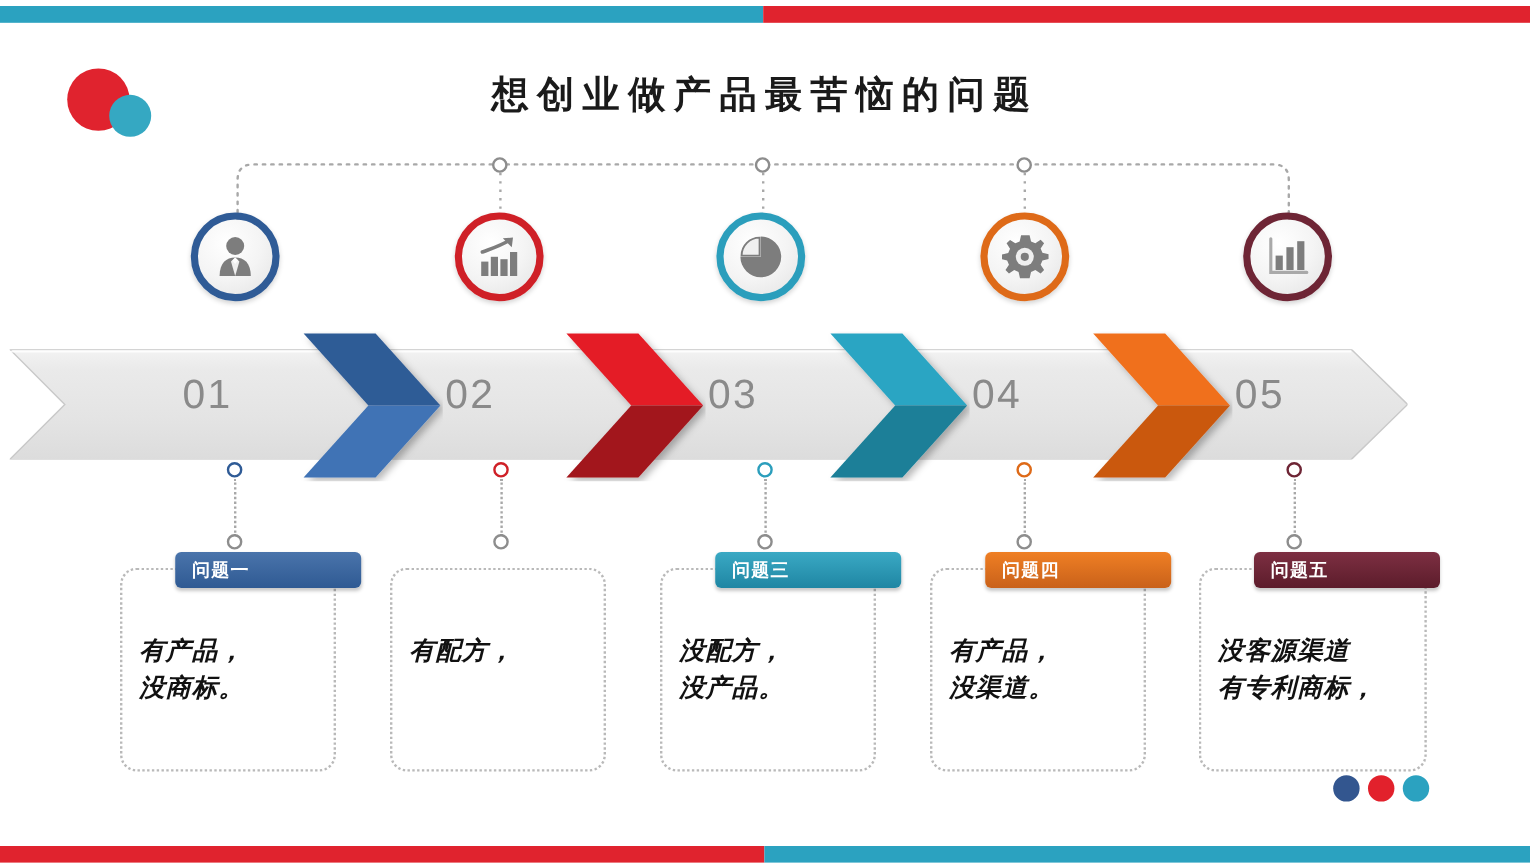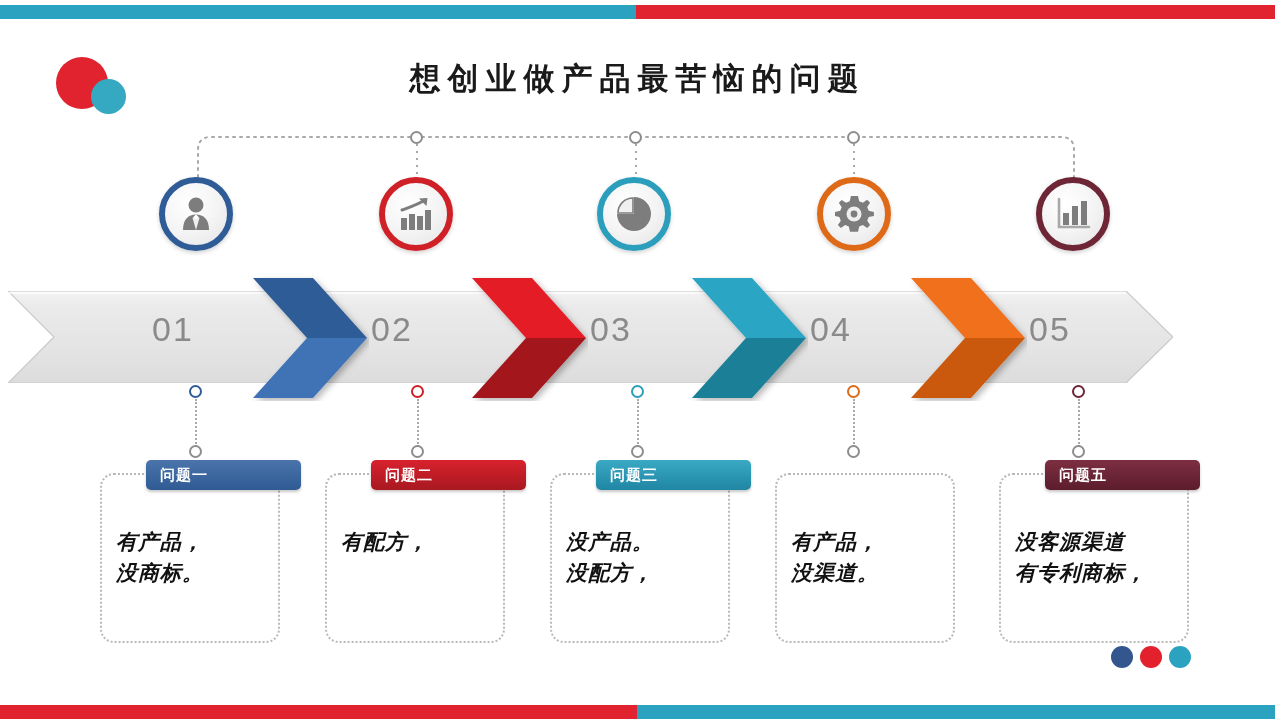--- a/index.html
+++ b/index.html
@@ -282,35 +282,35 @@
 
   <div class="card" style="left:100px">
     <div class="card-badge" id="bg1" style="background: linear-gradient(rgb(74, 116, 171) 0%, rgb(47, 90, 147) 100%);">问题一</div>
     <div class="card-body">
       <span class="ln">有产品，</span>
       <span class="ln">没商标。</span>
     </div>
   </div>
 
   <div class="card" style="left:325px">
-    <div class="card-badge" id="bg2" style="background: linear-gradient(rgb(216, 34, 45) 0%, rgb(168, 24, 32) 100%);">问题二</div>
     <div class="card-body">
       <span class="ln">有配方，</span>
     </div>
   </div>
 
   <div class="card" style="left:550px">
     <div class="card-badge" id="bg3" style="background: linear-gradient(rgb(58, 169, 196) 0%, rgb(31, 134, 163) 100%);">问题三</div>
     <div class="card-body">
+      <span class="ln">没配方，</span>
       <span class="ln">没产品。</span>
-      <span class="ln">没配方，</span>
     </div>
   </div>
 
   <div class="card" style="left:775px">
+    <div class="card-badge" id="bg4" style="background: linear-gradient(rgb(239, 127, 36) 0%, rgb(201, 97, 26) 100%);">问题四</div>
     <div class="card-body">
       <span class="ln">有产品，</span>
       <span class="ln">没渠道。</span>
     </div>
   </div>
 
   <div class="card wide" style="left:999px">
     <div class="card-badge" id="bg5" style="background: linear-gradient(rgb(125, 47, 66) 0%, rgb(92, 28, 43) 100%);">问题五</div>
     <div class="card-body">
       <span class="ln">没客源渠道</span>

